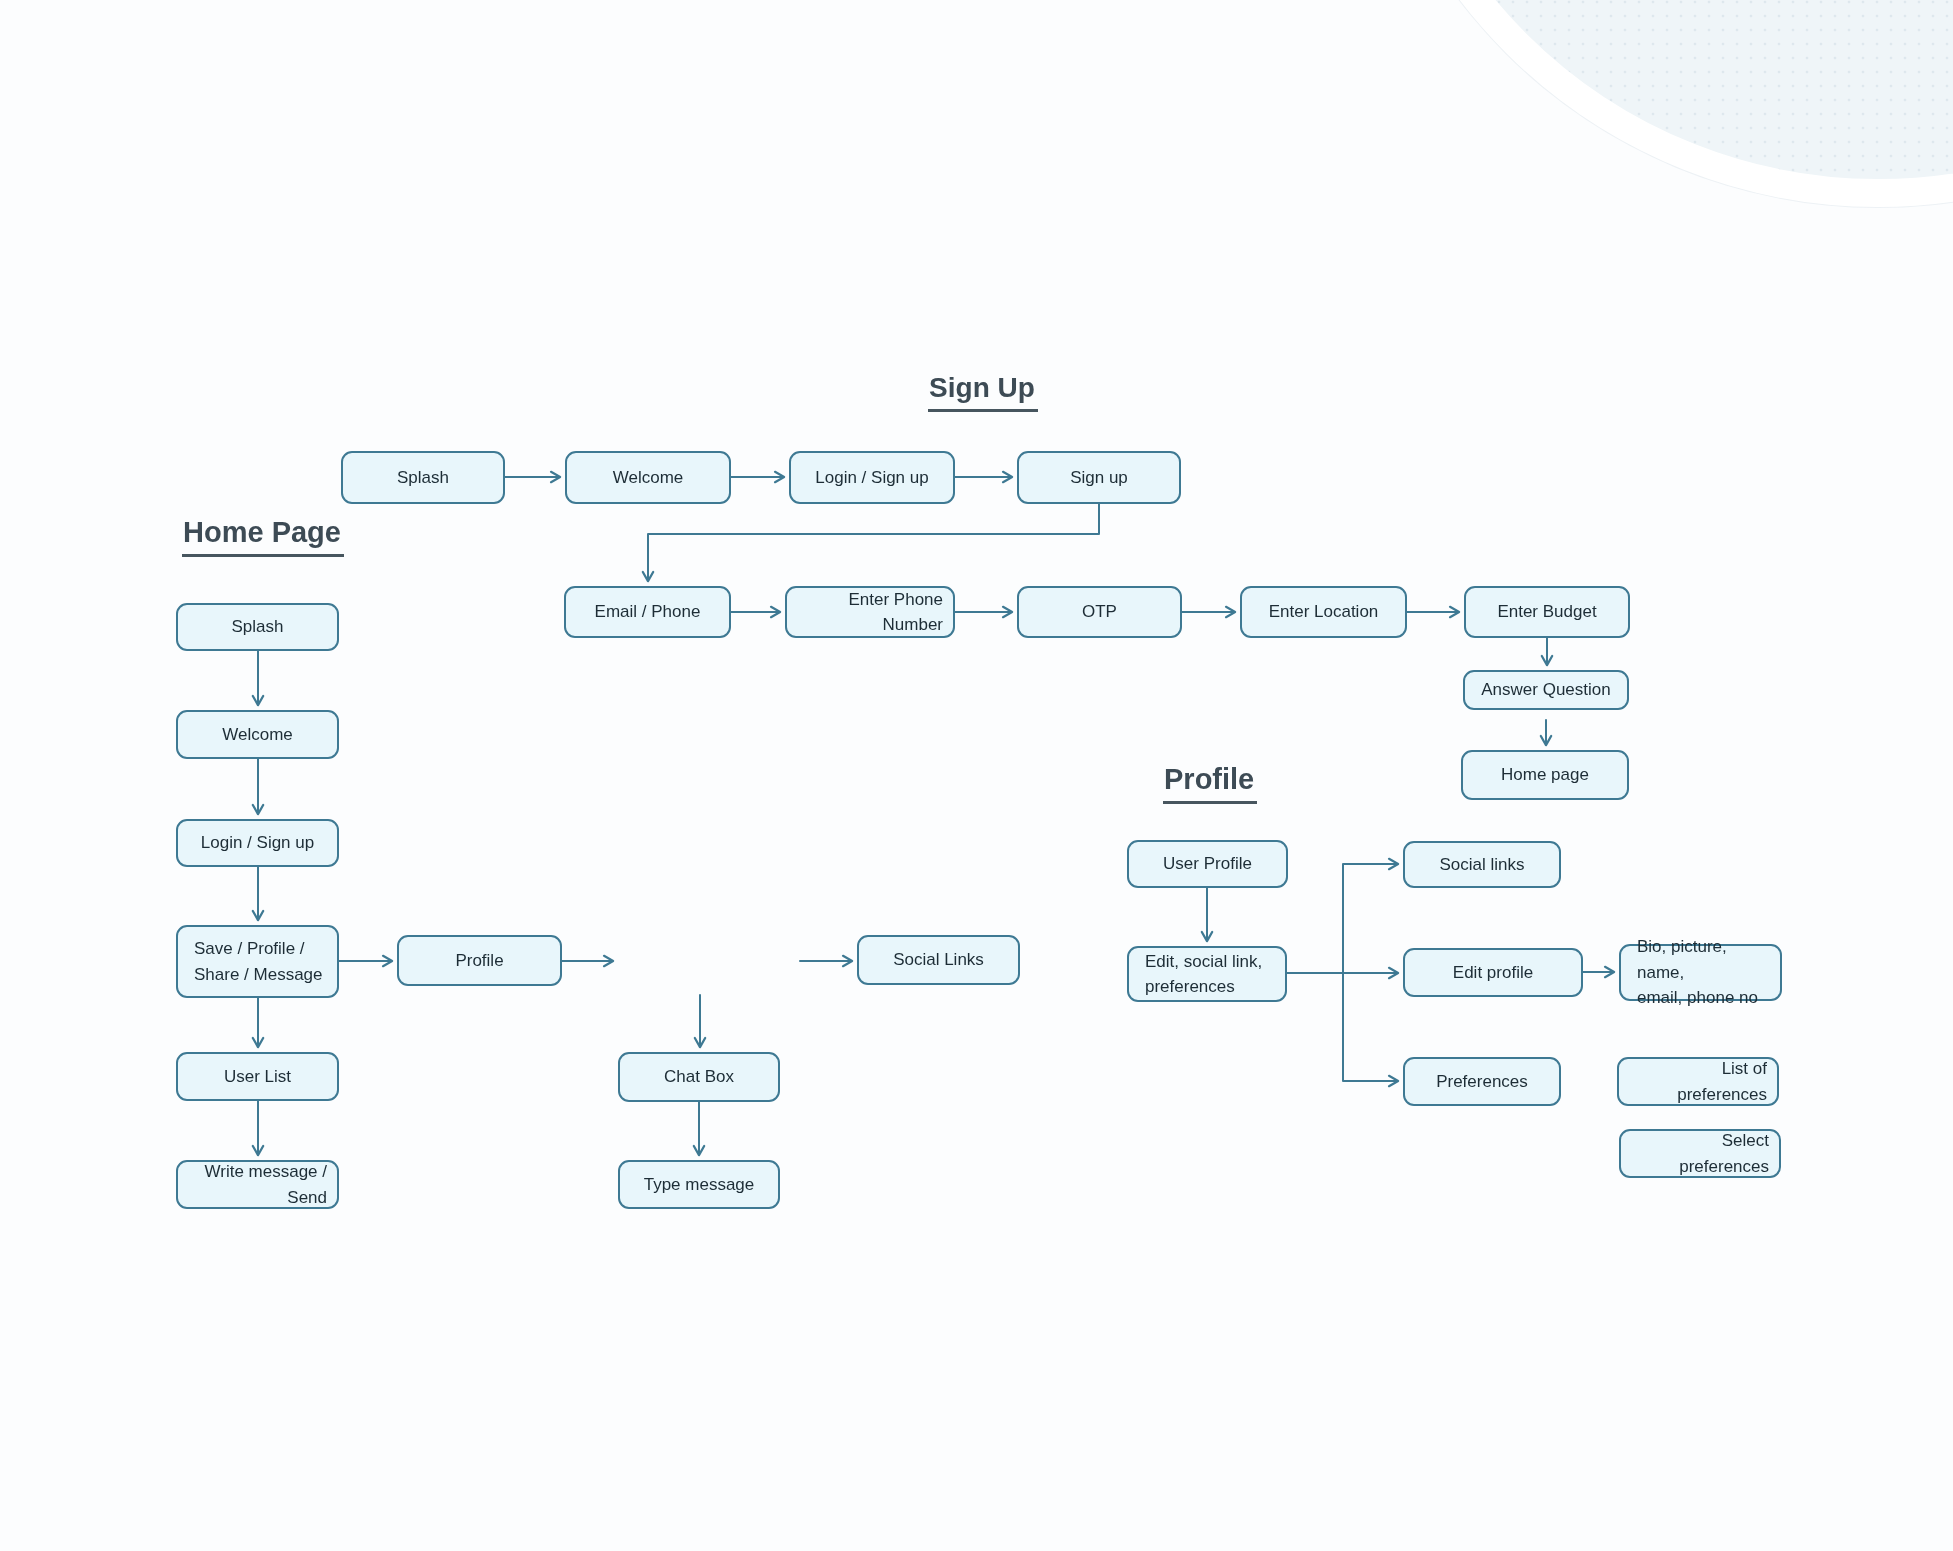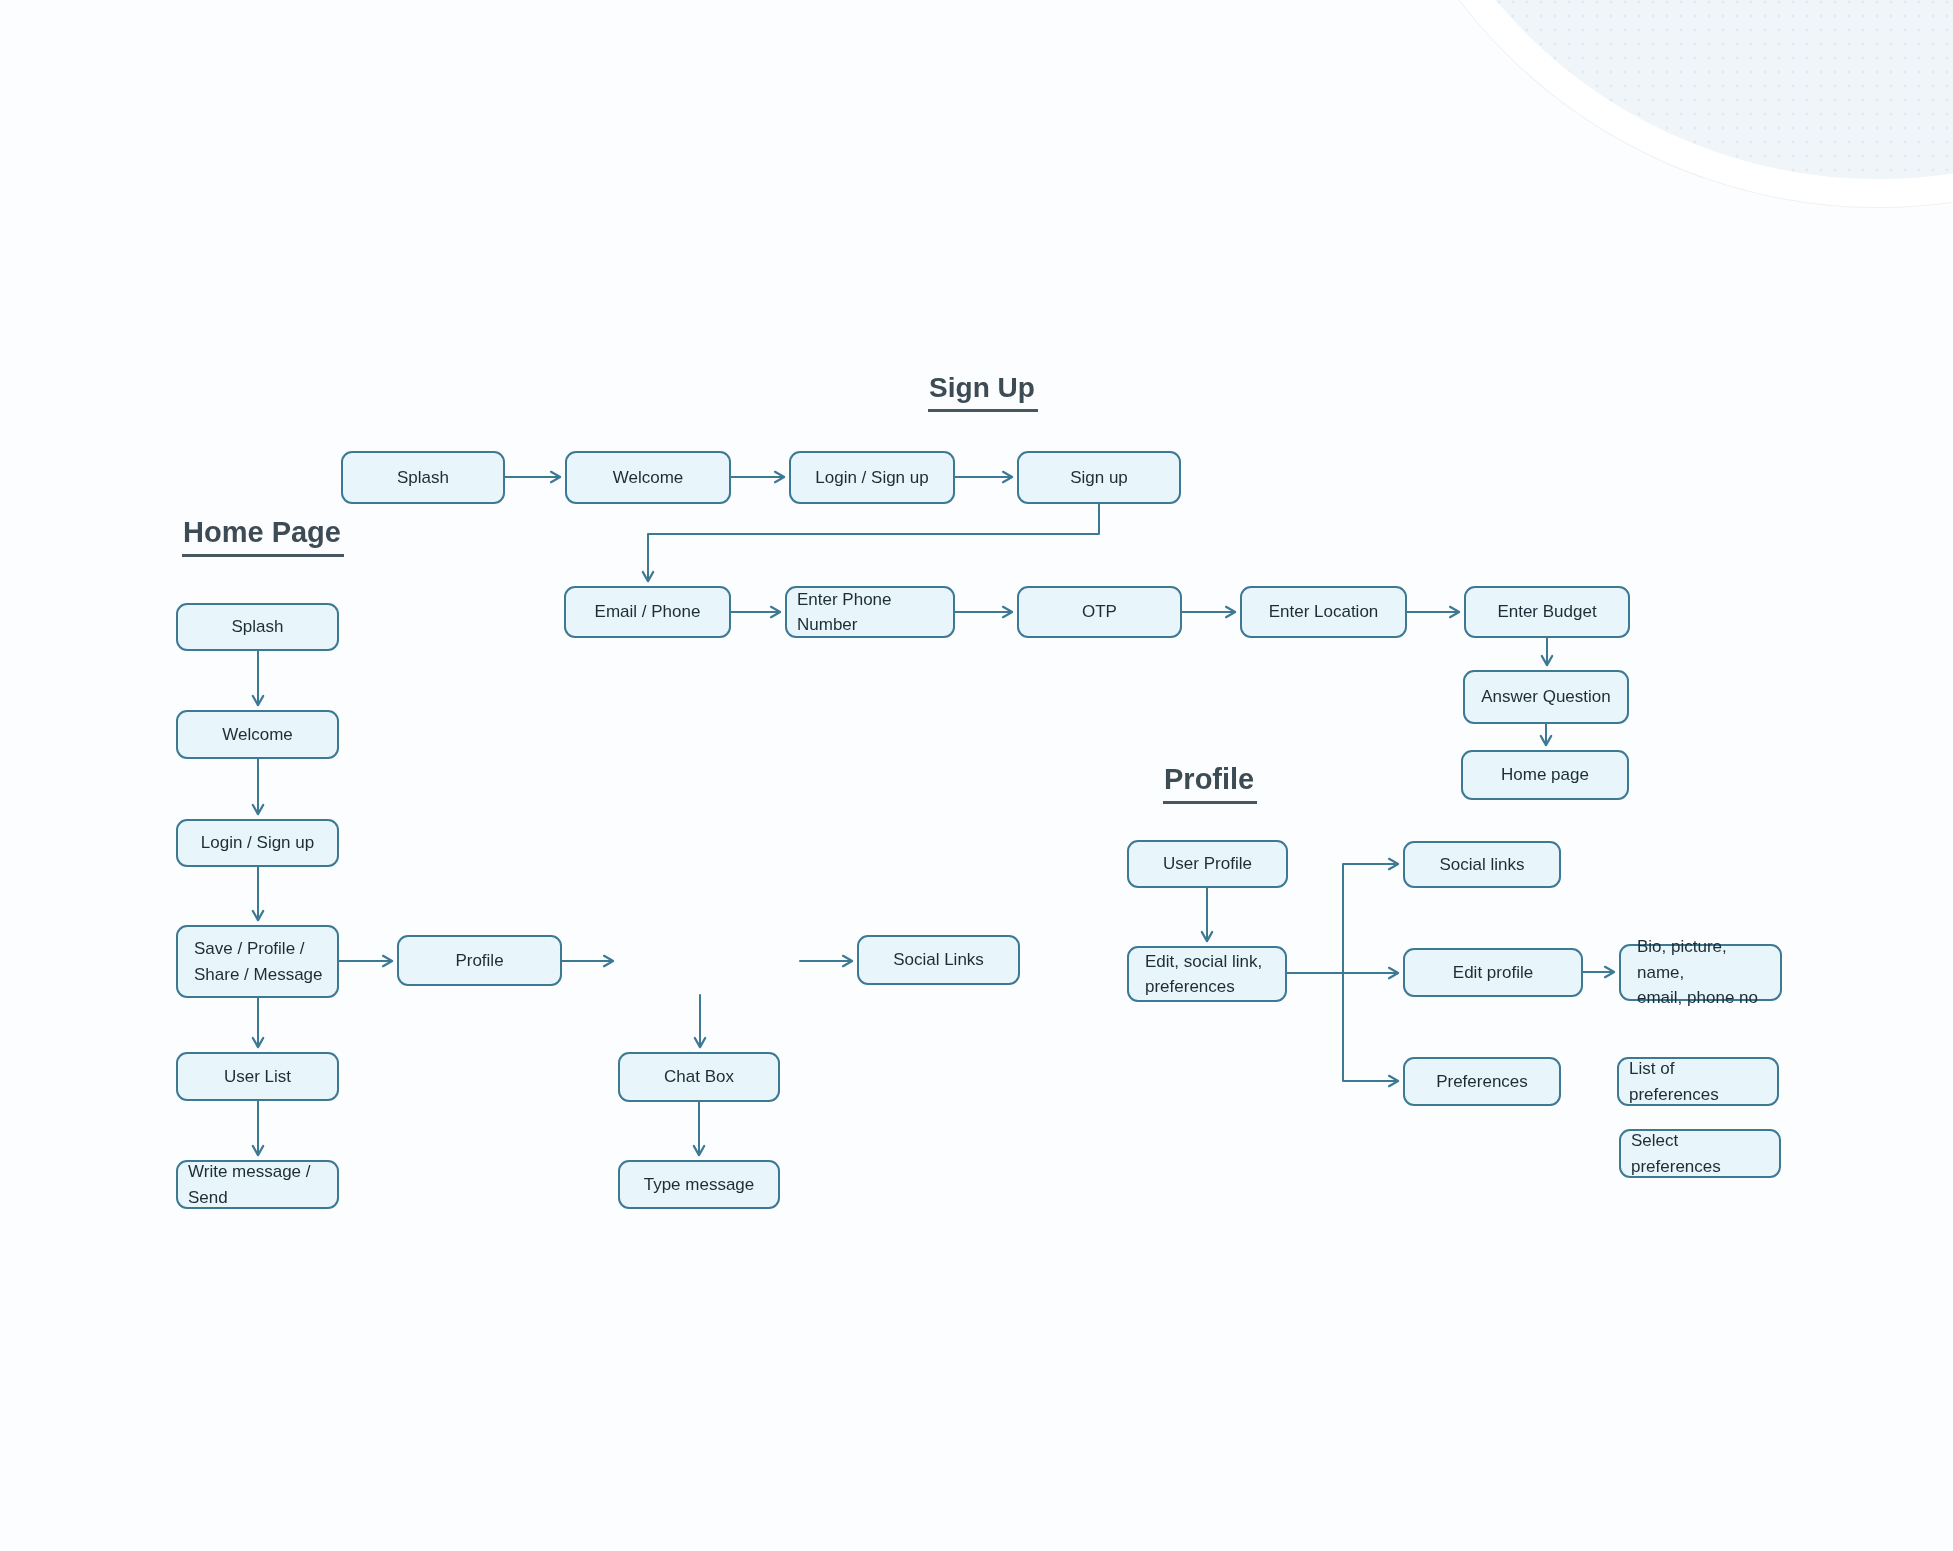--- a/index.html
+++ b/index.html
@@ -36,21 +36,21 @@
   .heading-signup{left:833px;top:372px;width:300px;text-align:center;font-size:28px;}
   .heading-homepage{left:182px;top:516px;}
   .heading-profile{left:1163px;top:763px;}
 
   .node{
     position:absolute;box-sizing:border-box;
     background:#e8f6fb;
     border:2px solid #3e7993;
     border-radius:11px;
     display:flex;align-items:center;justify-content:center;
-    text-align:left;
+    text-align:right;
     font-size:17px;color:#1d2d36;
     padding:4px 10px;
   }
   .node .lbl{white-space:pre-line;line-height:1.5;}
   .node.ml{justify-content:flex-start;text-align:left;padding-left:16px;}
 
   svg.connectors{position:absolute;left:0;top:0;}
 </style>
 </head>
 <body>
@@ -128,21 +128,21 @@
     </div>
   <div class="node" style="left:1017px;top:586px;width:165px;height:52px;">
       <span class="lbl">OTP</span>
     </div>
   <div class="node" style="left:1240px;top:586px;width:167px;height:52px;">
       <span class="lbl">Enter Location</span>
     </div>
   <div class="node" style="left:1464px;top:586px;width:166px;height:52px;">
       <span class="lbl">Enter Budget</span>
     </div>
-  <div class="node" style="left:1463px;top:670px;width:166px;height:54px;">
+  <div class="node" style="left:1463px;top:670px;width:166px;height:40px;">
       <span class="lbl">Answer Question</span>
     </div>
   <div class="node" style="left:1461px;top:750px;width:168px;height:50px;">
       <span class="lbl">Home page</span>
     </div>
 
   <div class="node" style="left:176px;top:603px;width:163px;height:48px;">
       <span class="lbl">Splash</span>
     </div>
   <div class="node" style="left:176px;top:710px;width:163px;height:49px;">

